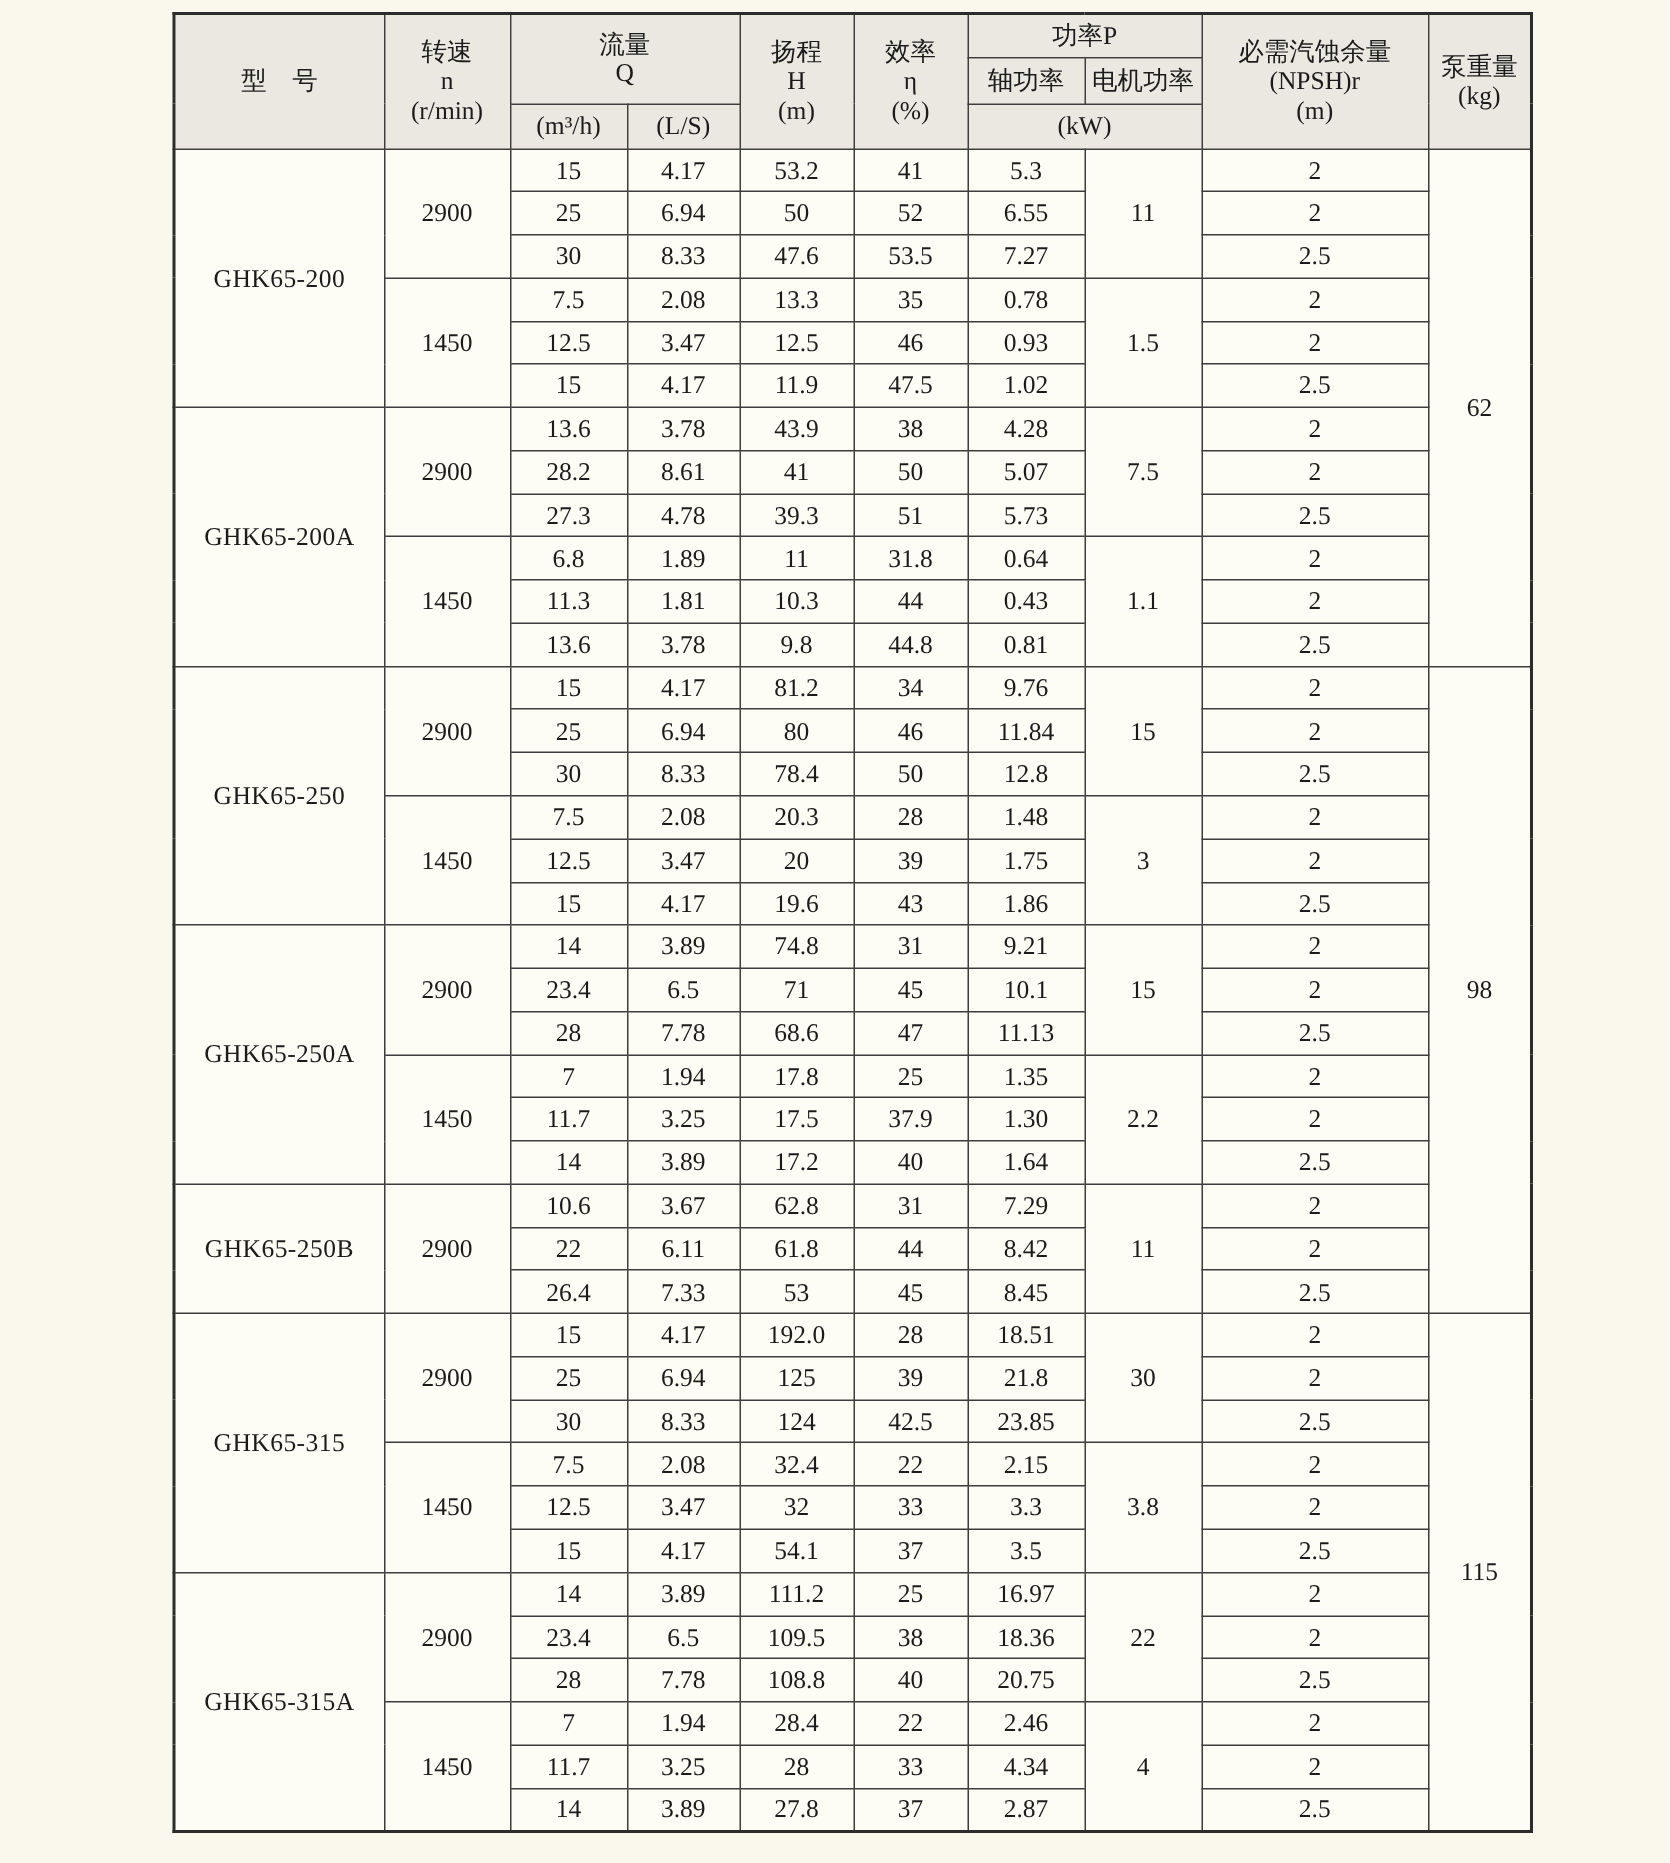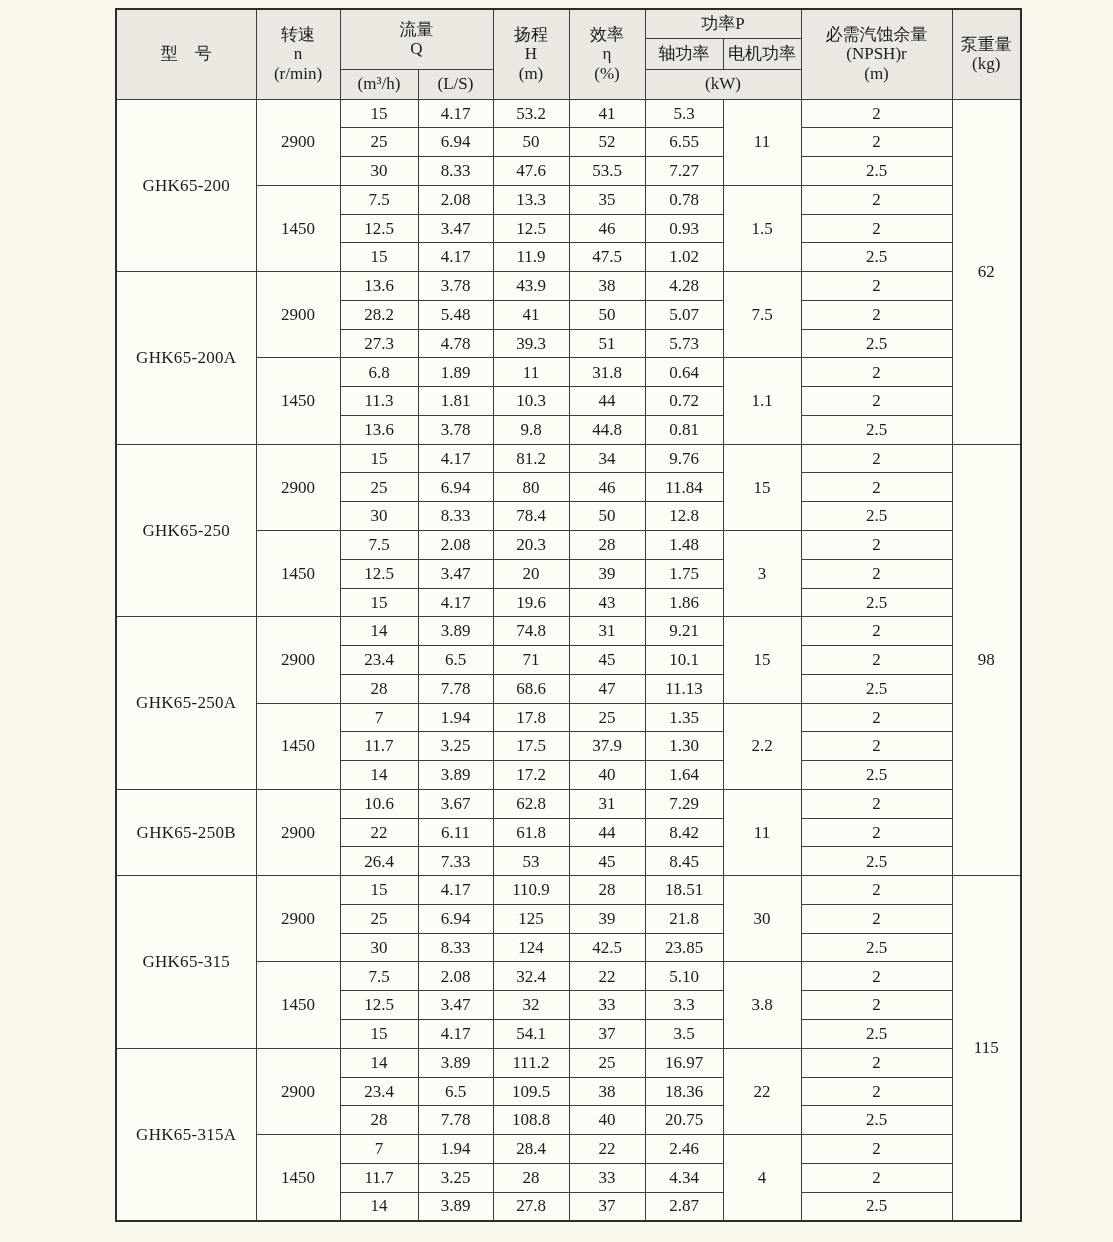--- a/index.html
+++ b/index.html
@@ -177,21 +177,21 @@
           <td>13.6</td>
           <td>3.78</td>
           <td>43.9</td>
           <td>38</td>
           <td>4.28</td>
           <td rowspan="3">7.5</td>
           <td>2</td>
         </tr>
         <tr>
           <td>28.2</td>
-          <td>5.48</td>
+          <td>8.61</td>
           <td>41</td>
           <td>50</td>
           <td>5.07</td>
           <td>2</td>
         </tr>
         <tr>
           <td>27.3</td>
           <td>4.78</td>
           <td>39.3</td>
           <td>51</td>
@@ -206,21 +206,21 @@
           <td>31.8</td>
           <td>0.64</td>
           <td rowspan="3">1.1</td>
           <td>2</td>
         </tr>
         <tr>
           <td>11.3</td>
           <td>1.81</td>
           <td>10.3</td>
           <td>44</td>
-          <td>0.72</td>
+          <td>0.43</td>
           <td>2</td>
         </tr>
         <tr>
           <td>13.6</td>
           <td>3.78</td>
           <td>9.8</td>
           <td>44.8</td>
           <td>0.81</td>
           <td>2.5</td>
         </tr>
@@ -356,21 +356,21 @@
           <td>53</td>
           <td>45</td>
           <td>8.45</td>
           <td>2.5</td>
         </tr>
         <tr>
           <td rowspan="6" class="model-cell">GHK65-315</td>
           <td rowspan="3">2900</td>
           <td>15</td>
           <td>4.17</td>
-          <td>110.9</td>
+          <td>192.0</td>
           <td>28</td>
           <td>18.51</td>
           <td rowspan="3">30</td>
           <td>2</td>
           <td rowspan="12">115</td>
         </tr>
         <tr>
           <td>25</td>
           <td>6.94</td>
           <td>125</td>
@@ -385,21 +385,21 @@
           <td>42.5</td>
           <td>23.85</td>
           <td>2.5</td>
         </tr>
         <tr>
           <td rowspan="3">1450</td>
           <td>7.5</td>
           <td>2.08</td>
           <td>32.4</td>
           <td>22</td>
-          <td>5.10</td>
+          <td>2.15</td>
           <td rowspan="3">3.8</td>
           <td>2</td>
         </tr>
         <tr>
           <td>12.5</td>
           <td>3.47</td>
           <td>32</td>
           <td>33</td>
           <td>3.3</td>
           <td>2</td>

